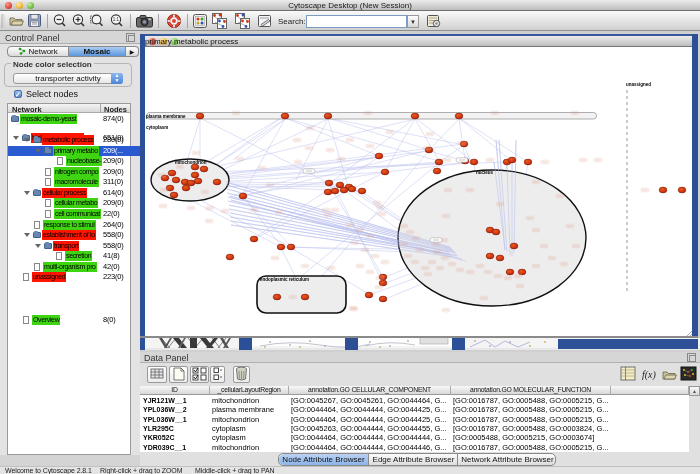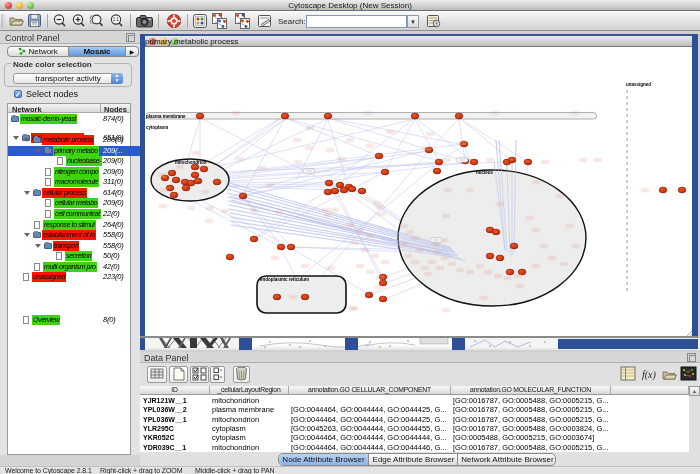--- a/index.html
+++ b/index.html
@@ -58,21 +58,21 @@
   font-weight:bold; text-align:center;}
 #chk-label { left:26px; top:58px; font-size:9px; color:#111; }
 
 
 #tree { left:7px; top:72px; width:124px; height:352px; background:#fff;
   border:1px solid #9a9a9a; }
 #tree-head { position:absolute; left:0; top:0; width:122px; height:9px;
   background:linear-gradient(#f4f4f4,#d8d8d8); border-bottom:1px solid #aaa;
   font-size:7.5px; font-weight:bold; color:#222; }
 .trow { position:absolute; left:0; width:146px; height:10.55px; font-size:7px; letter-spacing:-0.35px;
-  white-space:nowrap; overflow:hidden;font-style:italic; }
+  white-space:nowrap; overflow:hidden; }
 .trow .lbl { position:absolute; top:0px; height:10px; line-height:10.5px; color:#000;
   padding:0 1px; }
 .trow .num { position:absolute; left:95px; top:0; line-height:10.5px; color:#000; font-size:7.5px; letter-spacing:-0.2px; }
 .gr { background:#3fd412; }
 .rd { background:#ff1400; }
 .sel-row { background:#2a5ad0; }
 .arrow { position:absolute; top:3px; width:0; height:0; border-left:3px solid transparent;
   border-right:3px solid transparent; border-top:4px solid #666; }
 .folder { position:absolute; top:2px; width:8px; height:6px; background:#6787b0;
   border:1px solid #41608c; border-radius:1px; }
@@ -332,21 +332,21 @@
           </div>
           <div class="trow" style="top:136.60000000000002px;">
             <div class="arrow" style="left:27px;"></div>
             <div class="folder" style="left:36px;"></div>
             <div class="lbl rd" style="left:45px;max-width:49px;overflow:hidden;">transport</div>
             <div class="num" style="">558(0)</div>
           </div>
           <div class="trow" style="top:147.15px;">
             <div class="ficon" style="left:48px;"></div>
             <div class="lbl gr" style="left:57px;max-width:37px;overflow:hidden;">secretion</div>
-            <div class="num" style="">50(0)</div>
+            <div class="num" style="">41(8)</div>
           </div>
           <div class="trow" style="top:157.70000000000002px;">
             <div class="ficon" style="left:26px;"></div>
             <div class="lbl gr" style="left:35px;max-width:59px;overflow:hidden;">multi-organism pro</div>
             <div class="num" style="">42(0)</div>
           </div>
           <div class="trow" style="top:168.25px;">
             <div class="ficon" style="left:15px;"></div>
             <div class="lbl rd" style="left:24px;max-width:70px;overflow:hidden;">unassigned</div>
             <div class="num" style="">223(0)</div>
@@ -917,20 +917,21 @@
         </svg>
       </div>
     <div id="dtable" class="abs">
         <div class="th" style="left:0px;width:70px;">ID</div>
         <div class="th" style="left:70px;width:79px;">_cellularLayoutRegion</div>
         <div class="th" style="left:149px;width:162px;">annotation.GO CELLULAR_COMPONENT</div>
         <div class="th" style="left:311px;width:160px;">annotation.GO MOLECULAR_FUNCTION</div>
         <div class="th" style="left:471px;width:78px;"></div>
         <div class="td" style="left:3px;top:10px;width:66px;font-weight:bold;font-size:7px;">YJR121W__1</div>
         <div class="td" style="left:72px;top:10px;width:76px;">mitochondrion</div>
+        <div class="td" style="left:151px;top:10px;width:159px;">[GO:0045267, GO:0045261, GO:0044464, G...</div>
         <div class="td" style="left:313px;top:10px;width:157px;">[GO:0016787, GO:0005488, GO:0005215, G...</div>
         <div class="td" style="left:3px;top:19.3px;width:66px;font-weight:bold;font-size:7px;">YPL036W__2</div>
         <div class="td" style="left:72px;top:19.3px;width:76px;">plasma membrane</div>
         <div class="td" style="left:151px;top:19.3px;width:159px;">[GO:0044464, GO:0044444, GO:0044425, G...</div>
         <div class="td" style="left:313px;top:19.3px;width:157px;">[GO:0016787, GO:0005488, GO:0005215, G...</div>
         <div class="td" style="left:3px;top:28.6px;width:66px;font-weight:bold;font-size:7px;">YPL036W__1</div>
         <div class="td" style="left:72px;top:28.6px;width:76px;">mitochondrion</div>
         <div class="td" style="left:151px;top:28.6px;width:159px;">[GO:0044464, GO:0044444, GO:0044425, G...</div>
         <div class="td" style="left:313px;top:28.6px;width:157px;">[GO:0016787, GO:0005488, GO:0005215, G...</div>
         <div class="td" style="left:3px;top:37.900000000000006px;width:66px;font-weight:bold;font-size:7px;">YLR295C</div>

